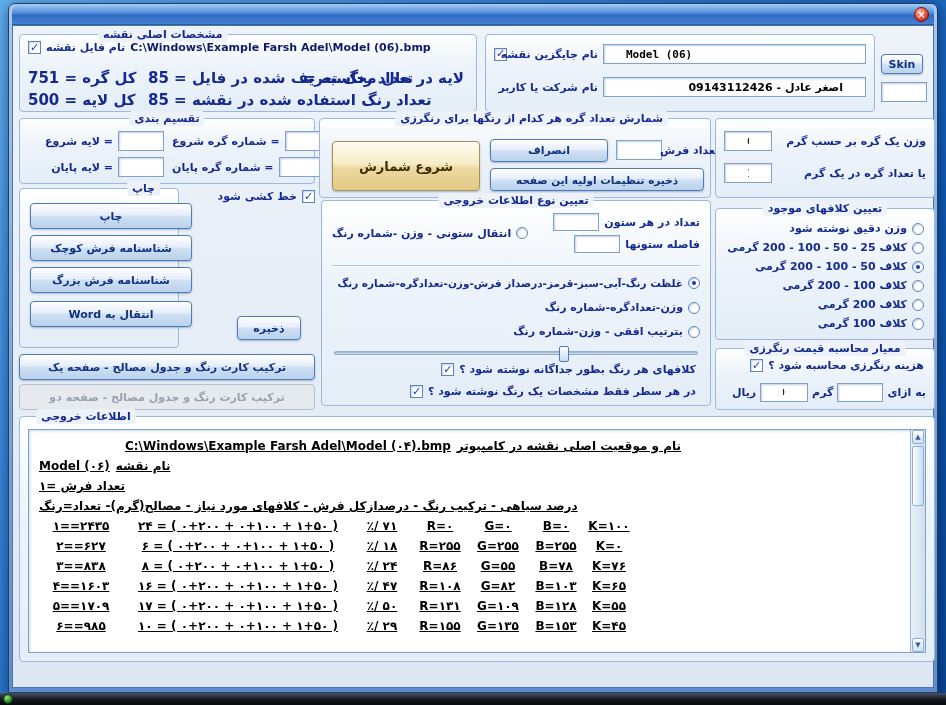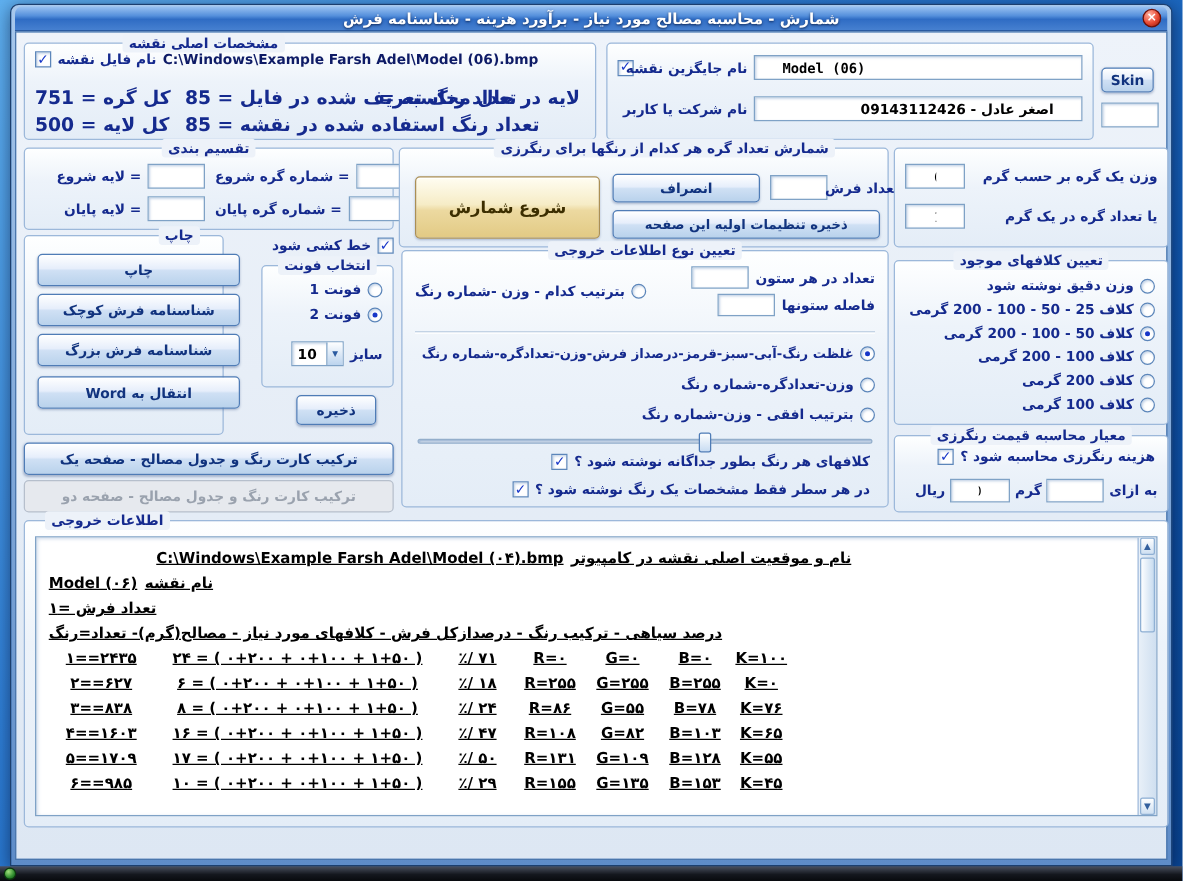--- a/index.html
+++ b/index.html
@@ -80,21 +80,20 @@
   .taskbar { position:absolute; left:0; right:0; bottom:0; height:12px;
     background:linear-gradient(#4a5160,#14171e 55%,#07090d); }
   .start-orb { position:absolute; left:3px; top:1px; width:10px; height:10px; border-radius:50%;
     background:radial-gradient(circle at 35% 30%,#9fe07a,#2e8a2e 60%,#0f4c12); border:1px solid #0a3a0c; }
 </style>
 </head>
 <body>
 
 <div class="window">
   <div class="titlebar">
-    <span class="title-text">شمارش - محاسبه مصالح مورد نیاز - برآورد هزینه - شناسنامه فرش</span>
     <span class="close-btn">
         <span>×</span>
       </span>
   </div>
   <div class="client">
 
     <div class="group" style="left:6px;top:8px;width:458px;height:78px">
       <span class="gtitle" style="left:78px">مشخصات اصلی نقشه</span>
       <div class="row ltr abs" style="left:8px;top:6px;right:8px">
         <span class="cb">
@@ -189,38 +188,20 @@
       <div class="btn abs" style="left:10px;top:78px;width:162px;height:26px">
           <span>شناسنامه فرش بزرگ</span>
         </div>
     </div>
 
     <div class="row rtl abs" style="left:196px;top:164px;width:106px">
       <span class="cb">
           <span class="mark">✓</span>
         </span>
       <span class="lbl" dir="rtl">خط کشی شود</span>
-    </div>
-    <div class="group" style="left:196px;top:186px;width:106px;height:98px">
-      <span class="gtitle" style="left:50%;transform:translateX(-50%)">انتخاب فونت</span>
-      <div class="row rtl abs" style="right:8px;top:12px">
-        <span class="rd"></span>
-        <span class="lbl" dir="rtl">فونت 1</span>
-      </div>
-      <div class="row rtl abs" style="right:8px;top:32px">
-        <span class="rd sel"></span>
-        <span class="lbl" dir="rtl">فونت 2</span>
-      </div>
-      <div class="row rtl abs" style="right:8px;top:60px">
-        <span class="lbl" dir="rtl">سایز</span>
-        <span class="tb ltr" style="width:42px;display:inline-flex;align-items:center;justify-content:space-between;padding:0 0 0 4px">
-          <span style="font-size:11px;font-weight:bold">10</span>
-          <span style="width:13px;height:18px;background:linear-gradient(#fdfeff,#bcd4ee);border-left:1px solid #7fa2c6;display:inline-flex;align-items:center;justify-content:center;font-size:6px;color:#2a5aa0">▼</span>
-        </span>
-      </div>
     </div>
     <div class="btn abs" style="left:224px;top:290px;width:64px;height:24px">
         <span>ذخیره</span>
       </div>
 
     <div class="btn abs" style="left:6px;top:328px;width:296px;height:26px">
         <span>ترکیب کارت رنگ و جدول مصالح - صفحه یک</span>
       </div>
     <div class="btn disabled abs" style="left:6px;top:358px;width:296px;height:26px">
         <span>ترکیب کارت رنگ و جدول مصالح - صفحه دو</span>
@@ -234,21 +215,21 @@
             <span class="lbl" dir="rtl">تعداد در هر ستون</span>
             <input class="tb center" style="width: 36px; height: 18px;" value="35">
           </div>
           <div class="row rtl">
             <span class="lbl" dir="rtl">فاصله ستونها</span>
             <input class="tb center" style="width: 36px; height: 18px;" value="0">
           </div>
         </div>
         <div class="row rtl">
           <span class="rd"></span>
-          <span class="lbl" dir="rtl">بترتیب کدام - وزن -شماره رنگ</span>
+          <span class="lbl" dir="rtl">انتقال ستونی - وزن -شماره رنگ</span>
         </div>
       </div>
       <div class="sep" style="top:64px"></div>
       <div class="row rtl abs" style="right:10px;top:76px">
         <span class="rd sel"></span>
         <span class="lbl" dir="rtl" style="font-size:10.5px">غلظت رنگ-آبی-سبز-قرمز-درصداز فرش-وزن-تعدادگره-شماره رنگ</span>
       </div>
       <div class="row rtl abs" style="right:10px;top:100px">
         <span class="rd"></span>
         <span class="lbl" dir="rtl">وزن-تعدادگره-شماره رنگ</span>

